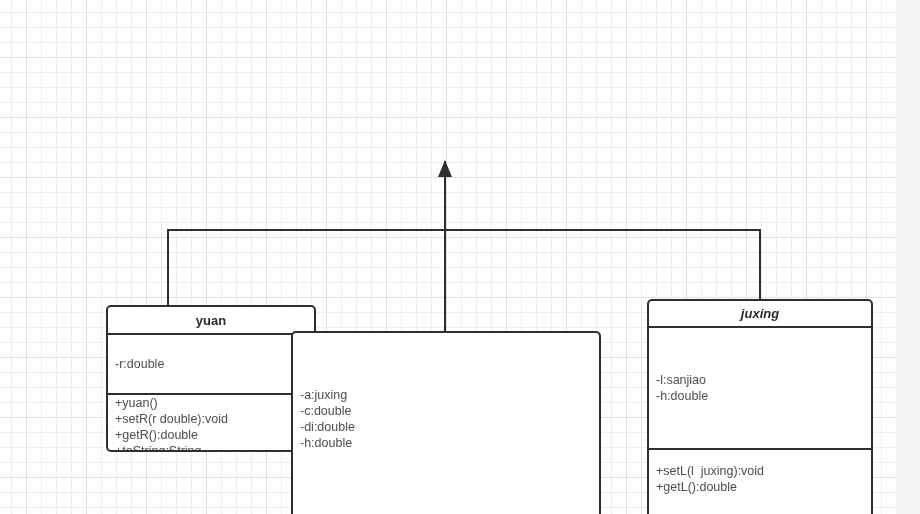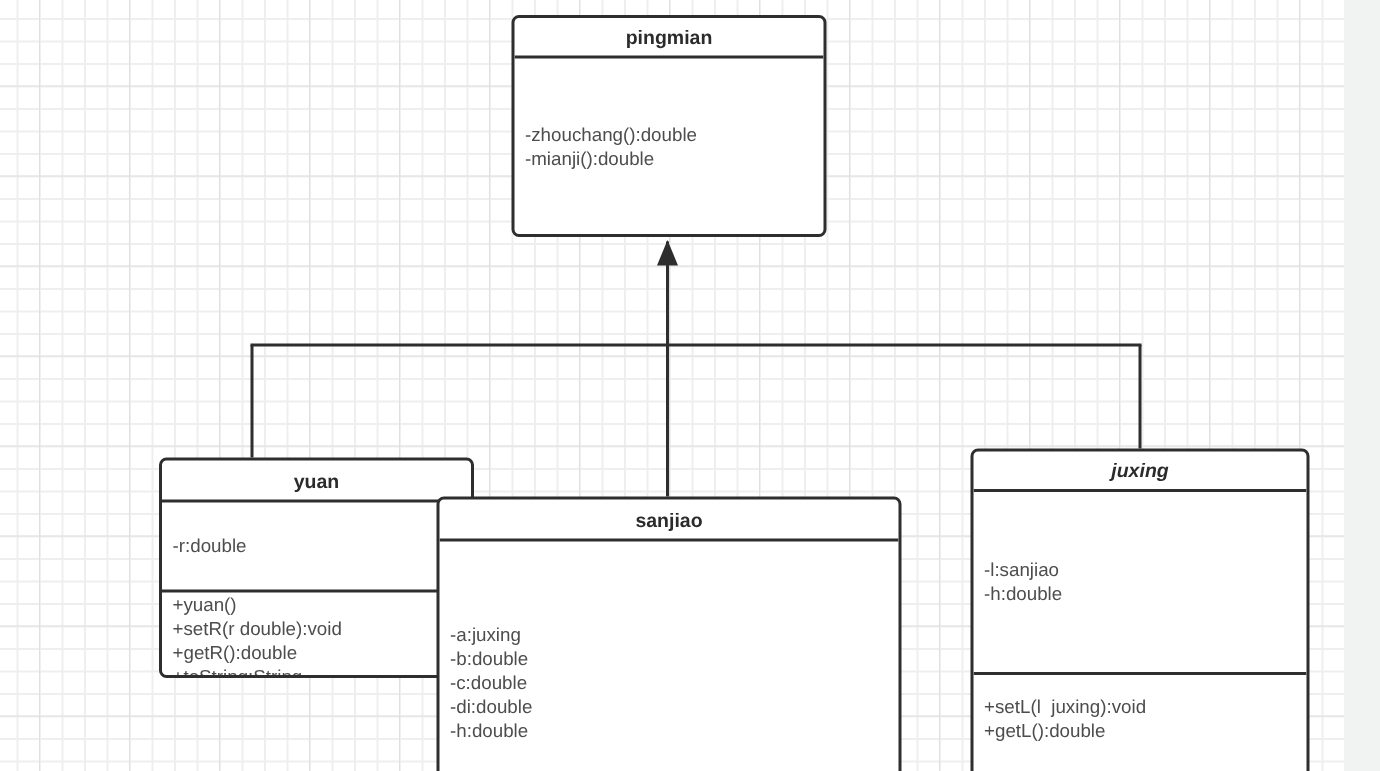--- a/index.html
+++ b/index.html
@@ -116,46 +116,37 @@
 
   <div class="grid"></div>
   <div class="offcanvas"></div>
 
   <div class="edge" id="edge-hbar"></div>
   <div class="edge" id="edge-trunk"></div>
   <div class="edge" id="edge-left"></div>
   <div class="edge" id="edge-right"></div>
   <div class="arrowhead"></div>
 
-  <div class="uml" id="cls-pingmian">
-    <div class="uml-title">pingmian</div>
-    <div class="comp center">
-      <div class="member">-zhouchang():double</div>
-      <div class="member">-mianji():double</div>
-    </div>
-  </div>
 
   <div class="uml" id="cls-yuan">
     <div class="uml-title">yuan</div>
     <div class="comp center divider c-attrs">
       <div class="member">-r:double</div>
     </div>
     <div class="comp c-methods">
       <div class="member">+yuan()</div>
       <div class="member">+setR(r double):void</div>
       <div class="member">+getR():double</div>
       <div class="member">+toString:String</div>
     </div>
   </div>
 
   <div class="uml" id="cls-sanjiao">
-    <div class="uml-title">sanjiao</div>
     <div class="comp">
       <div class="member">-a:juxing</div>
-      <div class="member">-b:double</div>
       <div class="member">-c:double</div>
       <div class="member">-di:double</div>
       <div class="member">-h:double</div>
     </div>
   </div>
 
   <div class="uml" id="cls-juxing">
     <div class="uml-title">juxing</div>
     <div class="comp center divider c-attrs">
       <div class="member">-l:sanjiao</div>

